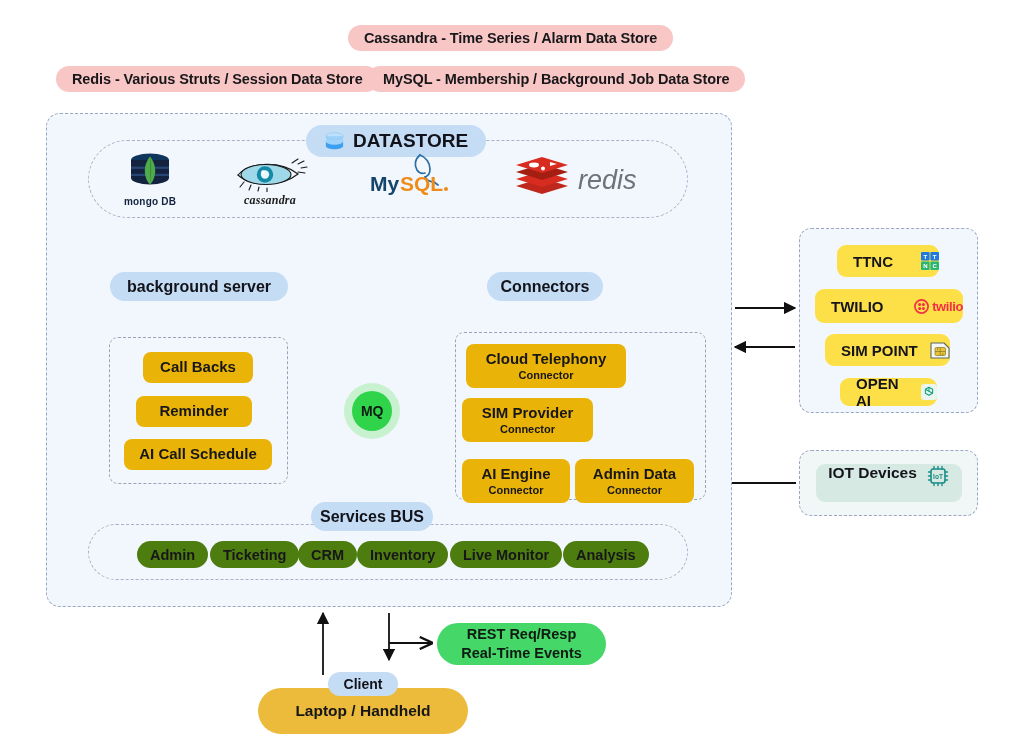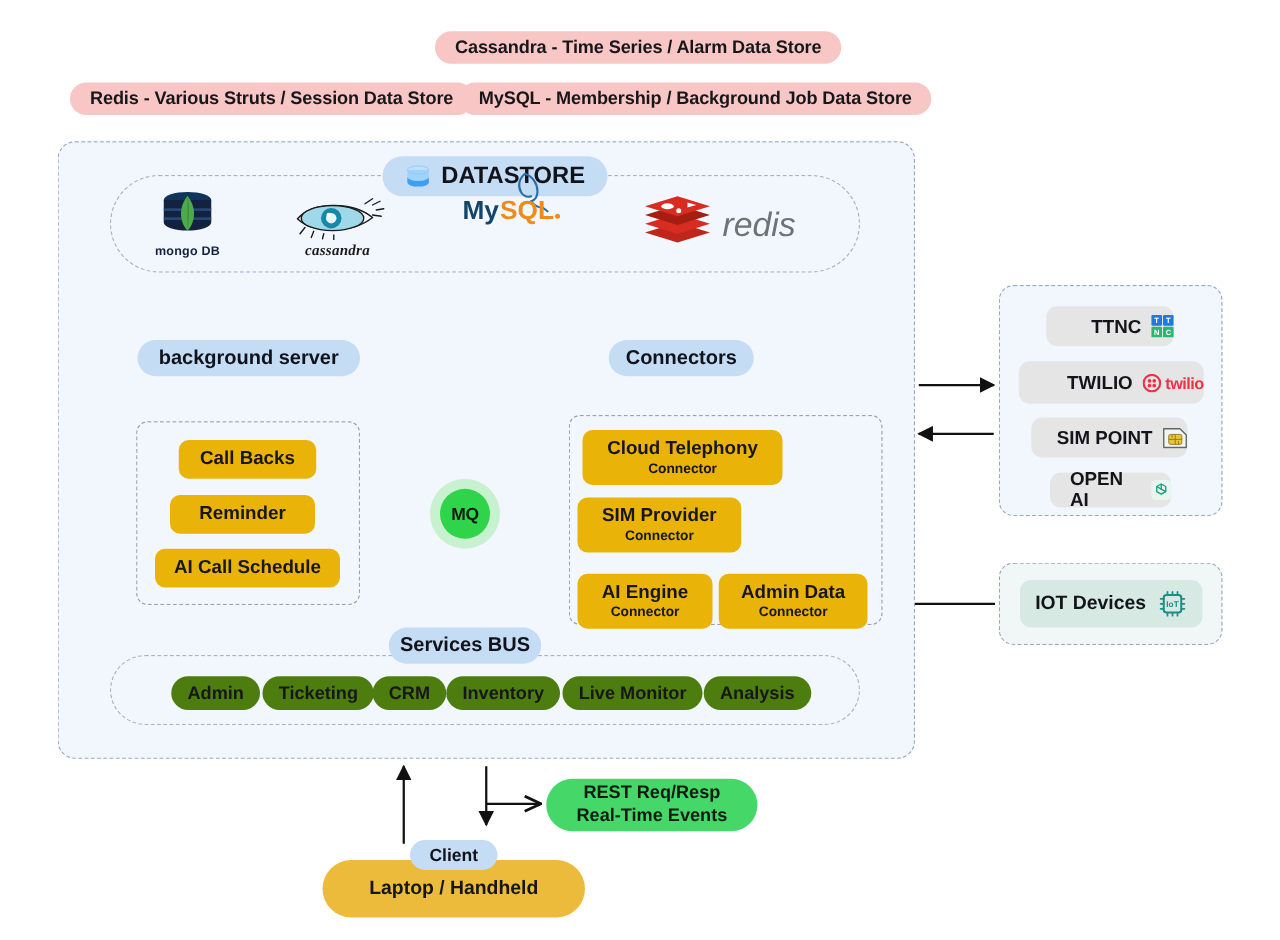--- a/index.html
+++ b/index.html
@@ -134,38 +134,38 @@
 
   
   .panel-dashed {
     position: absolute;
     border: 1.3px dashed #9aa6c4;
     border-radius: 12px;
     background: #f2f7fd;
   }
   .card-violet {
     position: absolute;
-    background: #e5e5e5;
+    background: #fde047;
     border-radius: 9px;
-    display: flex; align-items: center; justify-content: flex-end;
+    display: flex; align-items: center; justify-content: space-between;
     gap: 8px;
     color: #14141a;
     font-size: 15px; font-weight: 700; padding-left: 16px;
   }
   .panel-mint {
     position: absolute;
     border: 1.3px dashed #9aa6c4;
     border-radius: 12px;
     background: #f1f7f6;
   }
   .card-mint {
     position: absolute;
     background: #d6e9e2;
     border-radius: 9px;
-    display: flex; align-items: center; justify-content: center;
+    display: flex; align-items: flex-start; justify-content: center;
     gap: 9px;
     color: #14141a;
     font-size: 15.5px; font-weight: 700;
   }
 
   
   .pill-green {
     position: absolute;
     background: #45d768;
     color: #0f1a12;
@@ -277,21 +277,21 @@
       </g>
       <ellipse cx="34" cy="16.5" rx="25" ry="10" fill="#9fd8e8"></ellipse>
       <circle cx="33" cy="16.5" r="8.2" fill="#128aa8"></circle>
       <circle cx="33" cy="16.5" r="4.2" fill="#e9f7fb"></circle>
       <circle cx="31" cy="14" r="1.8" fill="#ffffff"></circle>
       <ellipse cx="34" cy="16.5" rx="25" ry="10" fill="none" stroke="#1a1a1a" stroke-width="1.1"></ellipse>
     </svg>
     <div class="ds-caption" style="color:#1a1a1a; font-style:italic; font-family:'Liberation Serif',serif; font-size:12px; margin-top:1px;">cassandra</div>
   </div>
 
-  <div class="ds-logo-wrap" style="left:368px; top:136px;">
+  <div class="ds-logo-wrap" style="left:368px; top:152px;">
     <svg width="90" height="44" viewBox="0 0 90 44">
       <g fill="none" stroke="#2b6ea3" stroke-width="1.7" stroke-linecap="round">
         <path d="M52 3 C 47 7, 46 13, 49 18 C 51 21, 54 22, 57 21"></path>
         <path d="M52 3 C 58 5, 62 11, 62 17 C 62 21, 60 24, 57 25"></path>
         <path d="M57 25 C 59 28, 62 30, 66 30"></path>
         <path d="M66 30 L 70 33"></path>
       </g>
       <text x="2" y="39" font-family="Liberation Sans, sans-serif" font-size="21" font-weight="700" fill="#16456c">My</text>
       <text x="32" y="39" font-family="Liberation Sans, sans-serif" font-size="21" font-weight="700" fill="#ef8b18">SQL</text>
       <circle cx="78" cy="37" r="2" fill="#ef8b18"></circle>

